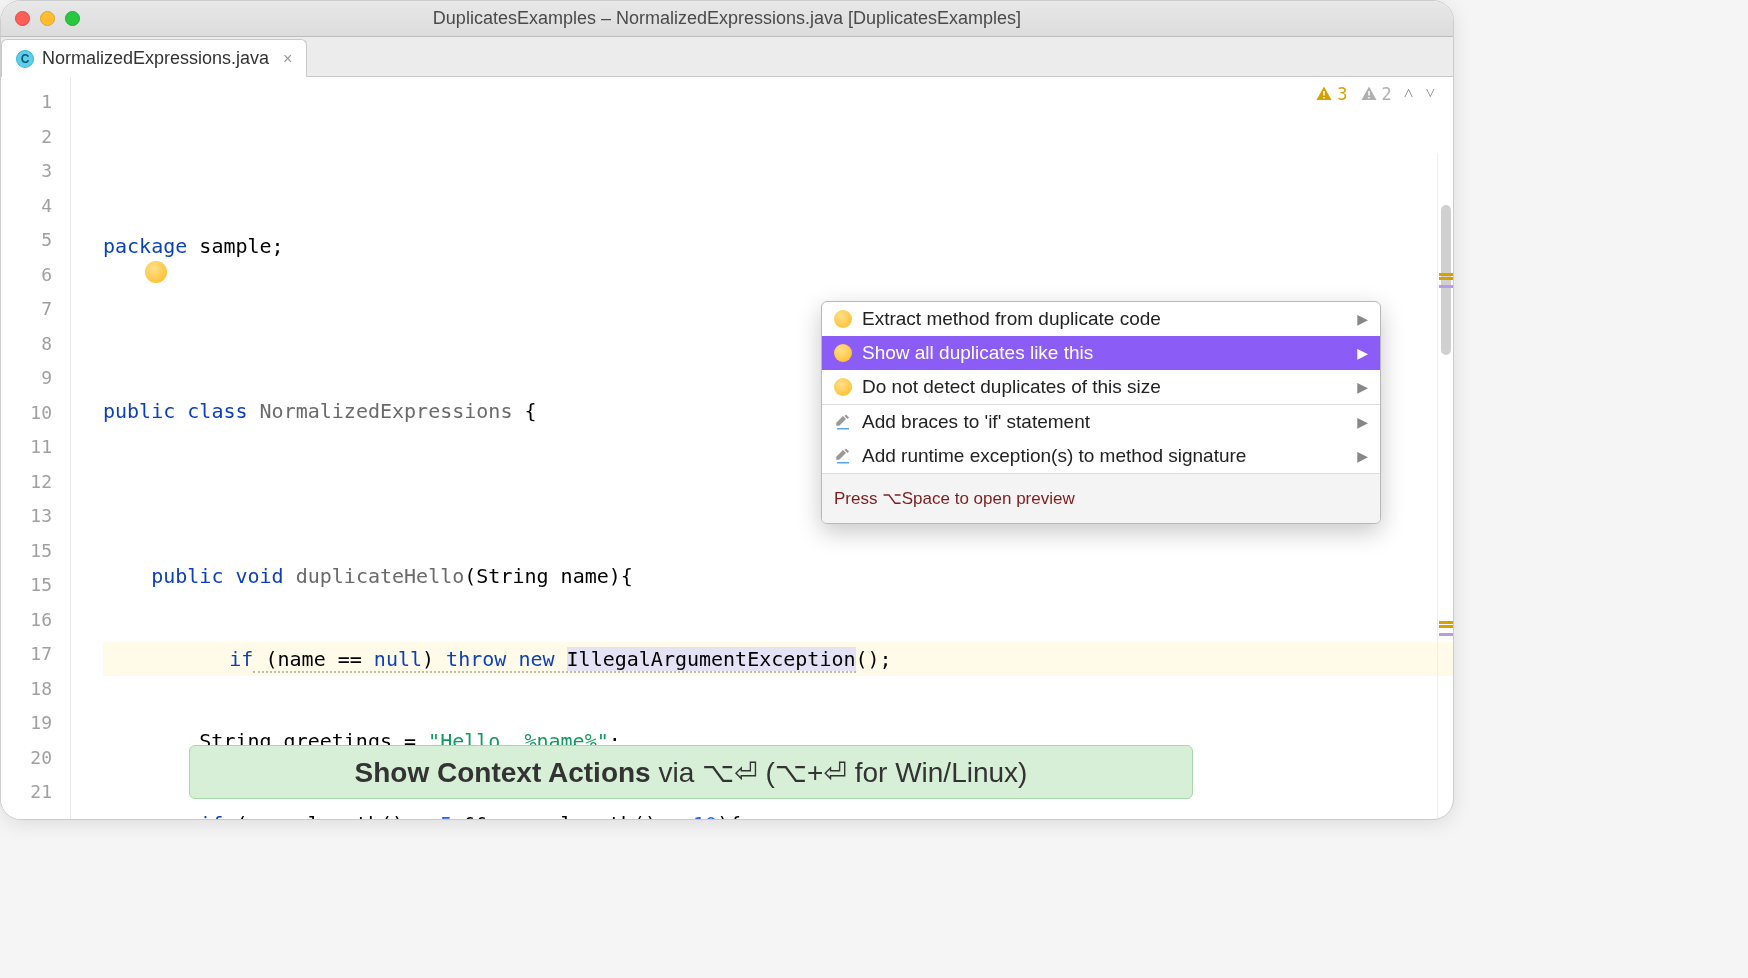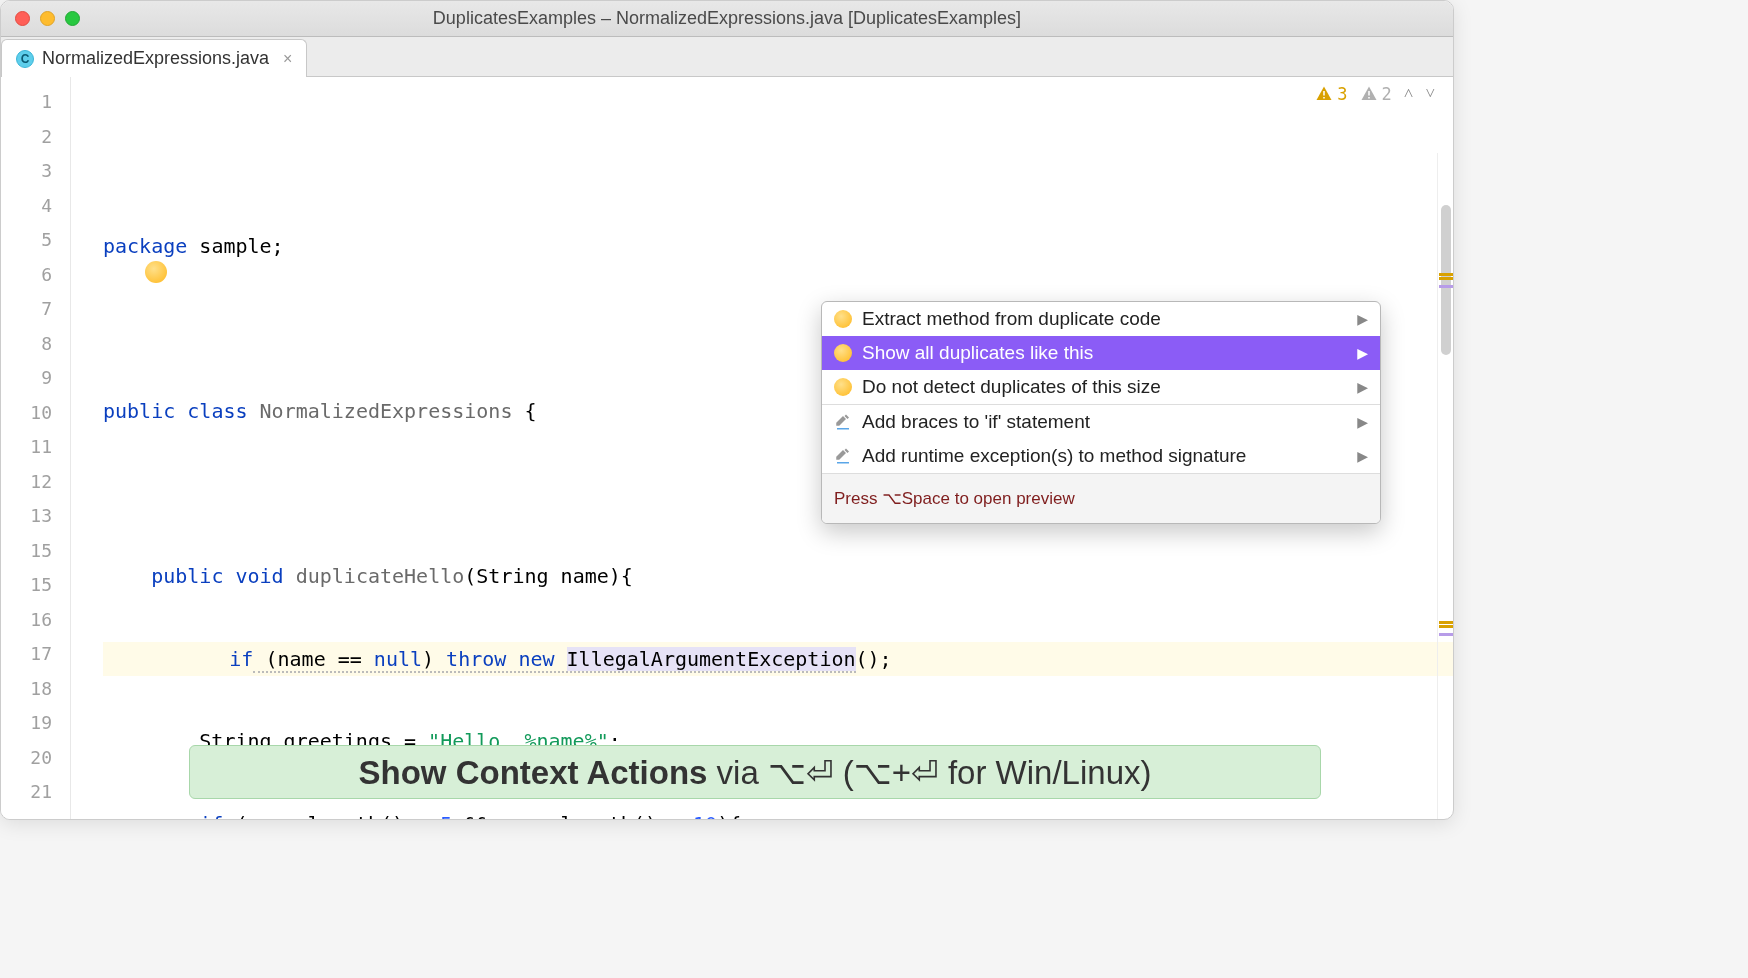--- a/index.html
+++ b/index.html
@@ -9,21 +9,21 @@
     width: 1748px;
     height: 978px;
     overflow: hidden;
     position: relative;
   }
   .window {
     width: 1454px;
     height: 820px;
     background: #fff;
     border: 1px solid #ccc;
-    border-radius: 10px;
+    border-radius: 21px;
     margin: 0;
     position: relative;
     overflow: hidden;
     box-shadow: 0 4px 20px rgba(0,0,0,0.1);
   }
   .titlebar {
     height: 36px;
     background: linear-gradient(#e8e8e8,#dcdcdc);
     border-bottom: 1px solid #bcbcbc;
     display: flex;
@@ -128,25 +128,25 @@
   .bulb-sm {
     width:18px;height:18px;background:radial-gradient(circle at 40% 35%, #ffe08a, #ffb81c);
     border-radius:50%; flex-shrink:0;
   }
   .edit-sm {
     width:18px;height:18px; flex-shrink:0; position:relative;
   }
   .edit-sm svg{width:18px;height:18px;}
   .tip-banner {
     position:absolute; left:188px; top:744px;
-    width:1132px; height:54px;
+    width:1004px; height:54px;
     background:#d7efd7; border:1px solid #a8d7aa;
     border-radius:6px;
     display:flex; align-items:center; justify-content:center;
-    font-size:33px; color:#333;
+    font-size:28px; color:#333;
   }
   .tip-banner b { font-weight:700; }
   .line6-bulb {
     position:absolute; top:184px; left:46px; width:22px;height:22px;
     background:radial-gradient(circle at 40% 35%, #ffe08a, #ffb81c);
     border-radius:50%;
   }
   .stripe {
     position:absolute; right:0; top:76px; bottom:0; width:16px;
     border-left:1px solid #eee;

